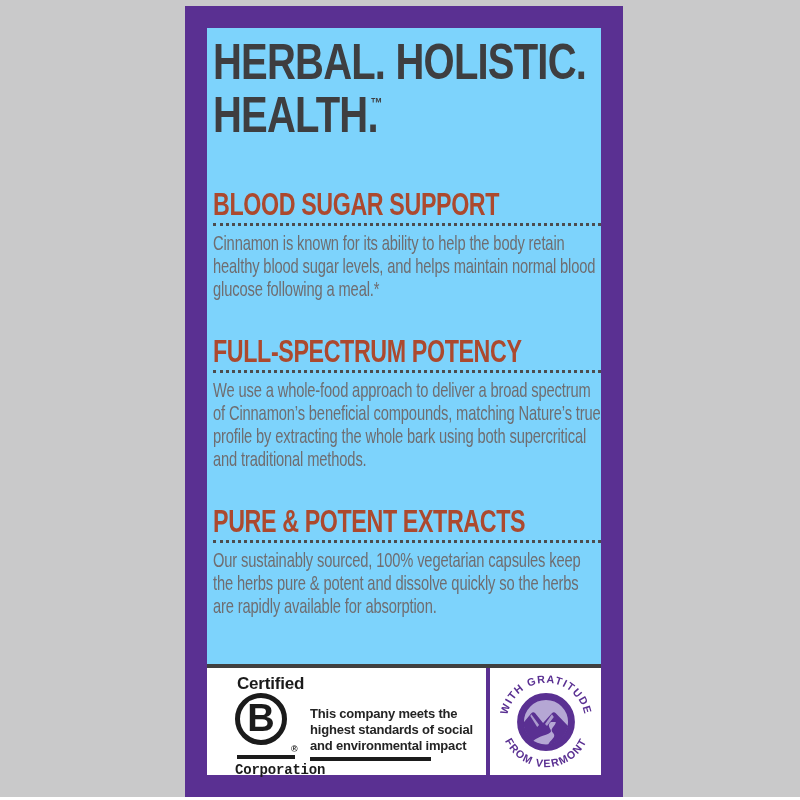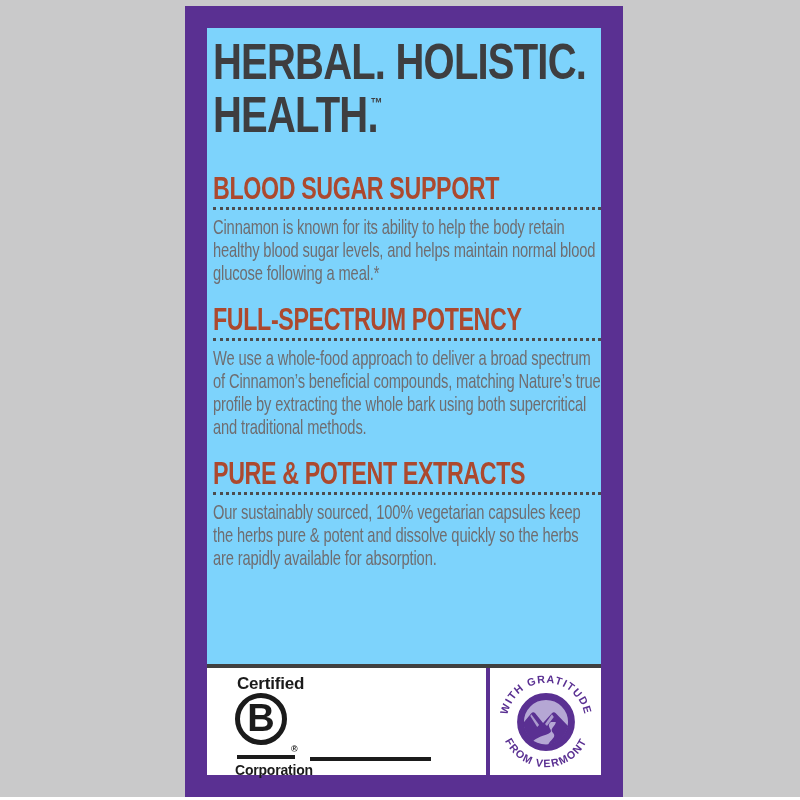--- a/index.html
+++ b/index.html
@@ -15,42 +15,42 @@
   }
   .content{position:relative;width:394px;height:100%;padding:8px 0 0 6px;box-sizing:border-box;}
 
   
   .title{color:#3e3e40;font-weight:700;font-size:50px;line-height:53px;letter-spacing:-1px;
     white-space:nowrap;width:125%;transform:scaleX(0.8);transform-origin:0 0;}
   .tm{display:inline-block;font-size:15px;font-weight:700;letter-spacing:0;
     position:relative;top:-24px;margin-left:-9px;}
 
   
-  .section{margin-top:20px;width:388px;}
+  .section{margin-top:36px;width:388px;}
   .section:first-of-type{margin-top:9px;}
   .sec-head{color:#ac492e;font-weight:700;font-size:31px;line-height:31px;letter-spacing:-0.5px;
     white-space:nowrap;width:140%;transform:scaleX(0.75);transform-origin:0 0;}
   .dots{width:388px;height:0;border-bottom:3px dotted #4c4c4e;margin-top:3px;}
   .sec-body{color:#6f6d70;font-size:21px;line-height:23px;letter-spacing:-0.2px;margin-top:5px;
     width:554px;transform:scaleX(0.7);transform-origin:0 0;}
 
   
   .footer{position:absolute;left:0;bottom:0;width:394px;height:107px;
     border-top:4px solid #404040;box-sizing:content-box;background:#fff;}
   .footer-divider{position:absolute;left:279px;top:0;bottom:0;width:4px;background:#5a3092;}
   .bcorp-cell{position:absolute;left:0;top:0;bottom:0;width:279px;}
   .badge-cell{position:absolute;left:283px;top:0;bottom:0;width:111px;}
 
   .certified{position:absolute;left:30px;top:6px;color:#1b1b1b;font-weight:700;font-size:17px;letter-spacing:-0.2px;}
   .bcircle{position:absolute;left:28px;top:25px;width:52px;height:52px;border:5px solid #1b1b1b;
     border-radius:50%;box-sizing:border-box;display:flex;align-items:center;justify-content:center;}
   .bletter{color:#1b1b1b;font-weight:700;font-size:38px;line-height:38px;position:relative;top:-1px;}
   .reg{position:absolute;left:84px;top:76px;color:#1b1b1b;font-size:9px;font-weight:700;}
   .bbar{position:absolute;left:30px;top:87px;width:58px;height:4px;background:#1b1b1b;}
-  .corporation{position:absolute;left:28px;top:94px;color:#1b1b1b;font-weight:700;font-size:14px;letter-spacing:-0.2px;}
+  .corporation{position:absolute;left:28px;top:94px;color:#1b1b1b;font-weight:700;font-size:14px;letter-spacing:-0.2px;font-family:Liberation Mono, monospace;}
   .bcorp-tagline{position:absolute;left:103px;top:38px;color:#242424;font-weight:700;font-size:13px;
     line-height:16px;letter-spacing:-0.2px;white-space:pre-line;}
   .tagline-bar{position:absolute;left:103px;top:89px;width:121px;height:4px;background:#1b1b1b;}
 
   .badge-svg{display:block;margin:5px auto 0 auto;}
 </style>
 </head>
 <body>
 
 <div class="backdrop"></div>
@@ -84,20 +84,23 @@
 
     <div class="footer">
       <div class="bcorp-cell">
         <div class="certified">Certified</div>
         <div class="bcircle">
           <span class="bletter">B</span>
         </div>
         <div class="reg">®</div>
         <div class="bbar"></div>
         <div class="corporation">Corporation</div>
+        <div class="bcorp-tagline">This company meets the
+highest standards of social
+and environmental impact</div>
         <div class="tagline-bar"></div>
       </div>
       <div class="footer-divider"></div>
       <div class="badge-cell">
         <svg class="badge-svg" width="98" height="98" viewBox="0 0 100 100">
           <defs>
             <path id="arcTop" d="M 10,50 A 40,40 0 0 1 90,50"></path>
             <path id="arcBot" d="M 4,50 A 46,46 0 0 0 96,50"></path>
             <clipPath id="badgeClip">
                 <circle cx="50" cy="50" r="23"></circle>

